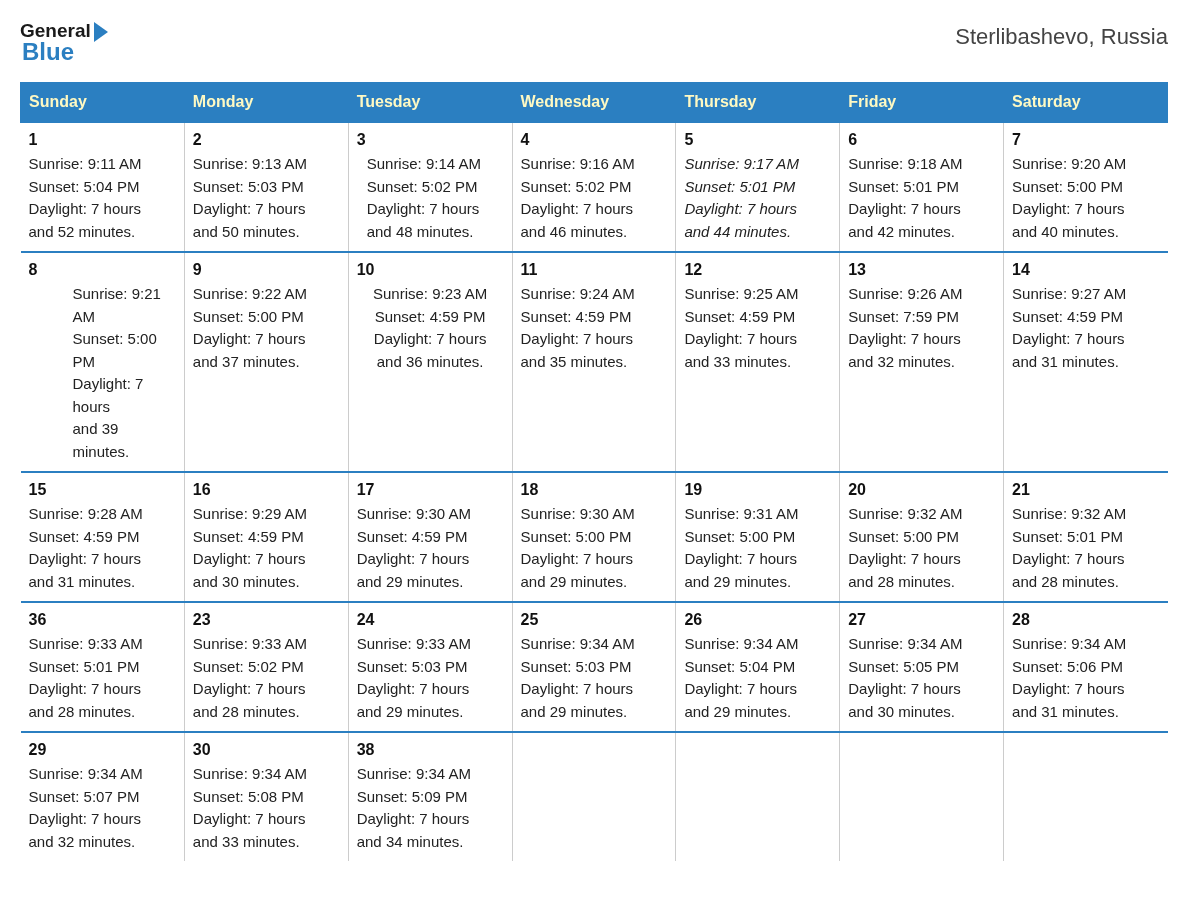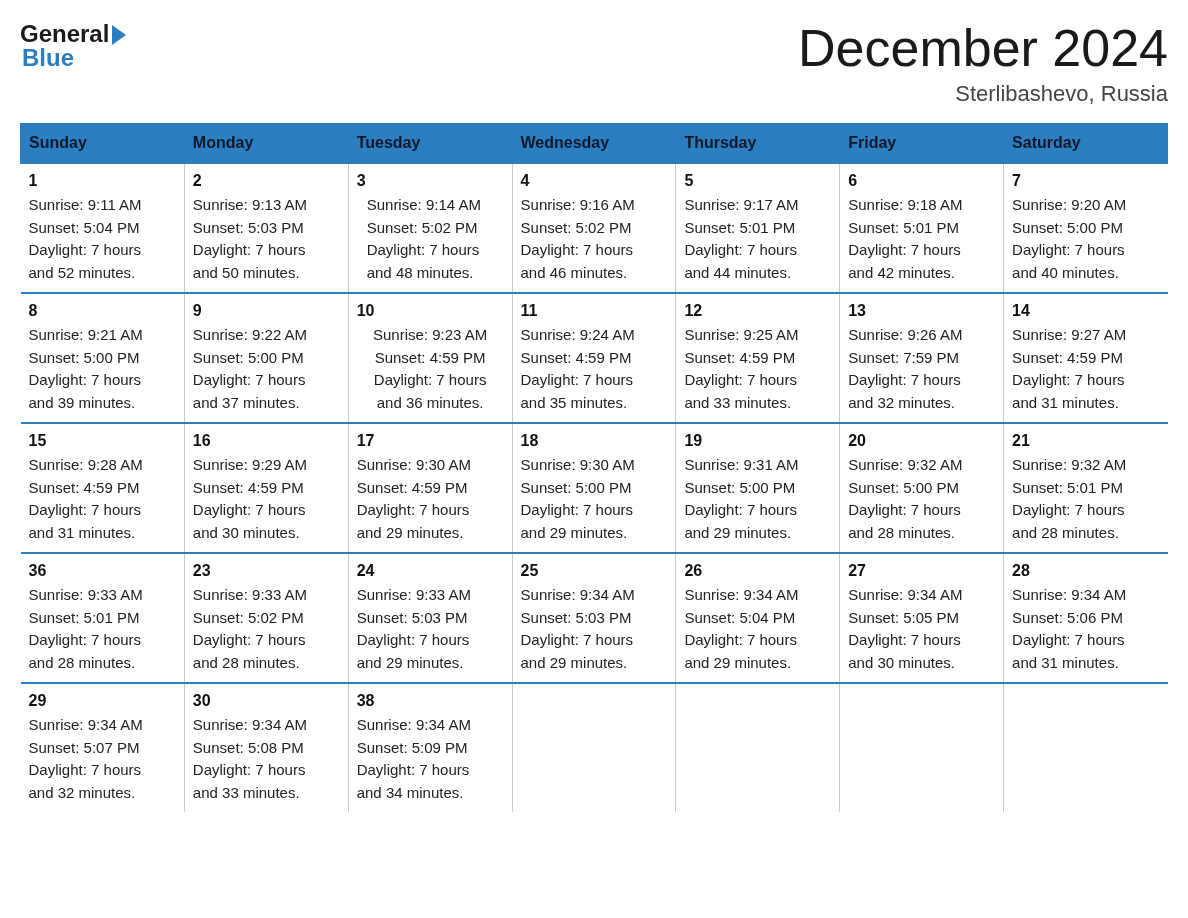--- a/index.html
+++ b/index.html
@@ -34,21 +34,21 @@
       font-size: 22px;
       color: #444;
       margin-top: 4px;
     }
     table {
       width: 100%;
       border-collapse: collapse;
     }
     thead tr th {
       background-color: #2b7fc1;
-      color: #0f172a;
+      color: #fef9c3;
       font-size: 16px;
       font-weight: bold;
       padding: 10px 8px;
       text-align: left;
       border: 1px solid #2b7fc1;
     }
     tbody tr {
       border-top: 2px solid #2b7fc1;
     }
     tbody td {
@@ -79,27 +79,26 @@
     tbody tr:last-child td {
       border-bottom: none;
     }
   </style>
 </head>
 <body>
 
 <div class="header">
   <div class="logo">
     <div style="display:flex;align-items:center;gap:0px;">
-      <span style="font-size:24px;font-weight:bold;color:#1a1a1a;">General</span>
+      <span style="font-size:19px;font-weight:bold;color:#1a1a1a;">General</span>
       <span style="display:inline-block;width:0;height:0;border-top:10px solid transparent;border-bottom:10px solid transparent;border-left:14px solid #2b7fc1;margin-left:3px;margin-top:2px;"></span>
     </div>
     <span style="font-size:24px;font-weight:bold;color:#2b7fc1;margin-top:-4px;padding-left:2px;">Blue</span>
   </div>
   <div class="title-block">
-    <div class="calendar-title">December 2024</div>
     <div class="location">Sterlibashevo, Russia</div>
   </div>
 </div>
 
 <table>
   <thead>
     <tr>
     <th>Sunday</th>
         <th>Monday</th>
         <th>Tuesday</th>
@@ -134,21 +133,21 @@
         </td>
         <td>
           <span class="day-num">4</span>
           <div class="day-info" style="white-space: pre-line;">Sunrise: 9:16 AM
 Sunset: 5:02 PM
 Daylight: 7 hours
 and 46 minutes.</div>
         </td>
         <td>
           <span class="day-num">5</span>
-          <div class="day-info" style="white-space: pre-line;">Sunrise: 9:17 AM
+          <div class="day-info" style="white-space: pre-line; font-style: italic;">Sunrise: 9:17 AM
 Sunset: 5:01 PM
 Daylight: 7 hours
 and 44 minutes.</div>
         </td>
         <td>
           <span class="day-num">6</span>
           <div class="day-info" style="white-space: pre-line;">Sunrise: 9:18 AM
 Sunset: 5:01 PM
 Daylight: 7 hours
 and 42 minutes.</div>
@@ -157,21 +156,21 @@
           <span class="day-num">7</span>
           <div class="day-info" style="white-space: pre-line;">Sunrise: 9:20 AM
 Sunset: 5:00 PM
 Daylight: 7 hours
 and 40 minutes.</div>
         </td>
       </tr>
       <tr>
         <td>
           <span class="day-num">8</span>
-          <div class="day-info" style="white-space: pre-line;">Sunrise: 9:21 AM
+          <div class="day-info" style="white-space: pre-line; margin-left: 44px;">Sunrise: 9:21 AM
 Sunset: 5:00 PM
 Daylight: 7 hours
 and 39 minutes.</div>
         </td>
         <td>
           <span class="day-num">9</span>
           <div class="day-info" style="white-space: pre-line;">Sunrise: 9:22 AM
 Sunset: 5:00 PM
 Daylight: 7 hours
 and 37 minutes.</div>

